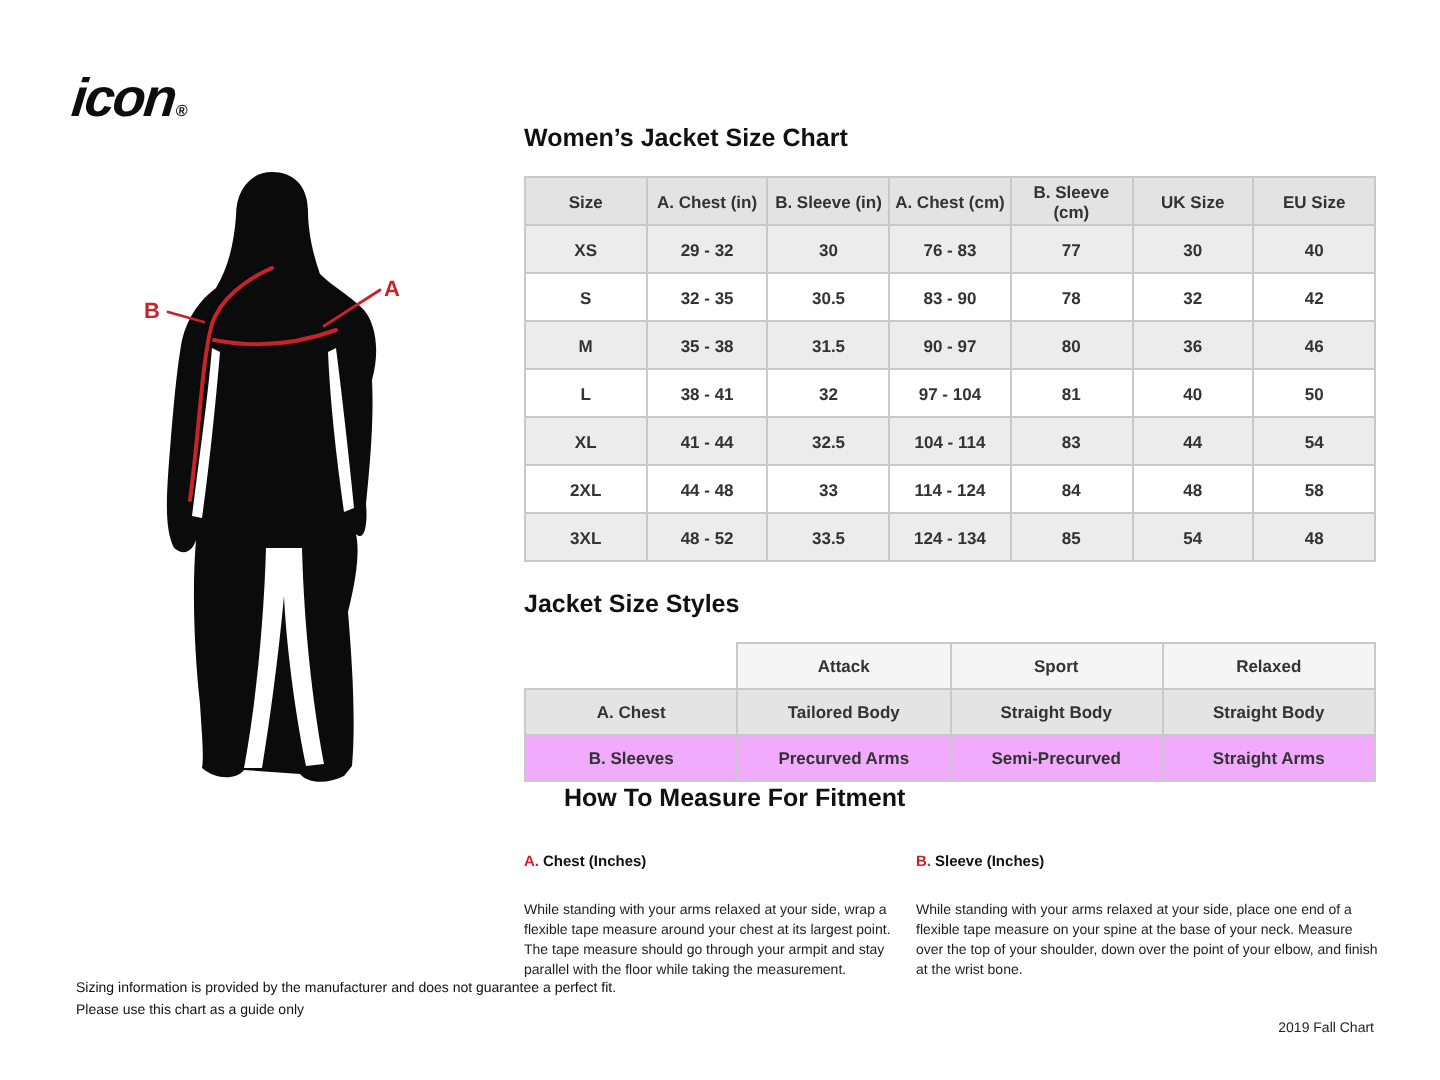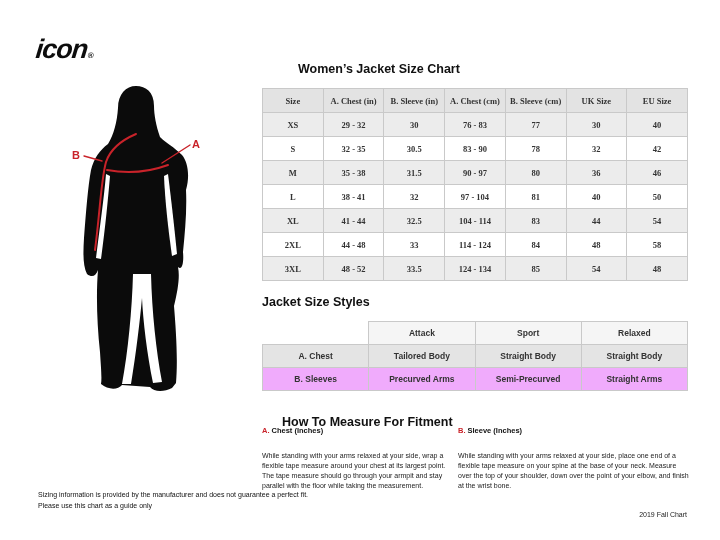--- a/index.html
+++ b/index.html
@@ -24,28 +24,28 @@
   .silhouette{fill:#0b0b0b;}
   .gap{fill:#ffffff;}
   .mline{fill:none;stroke:var(--accent-red,#c9232a);stroke-width:2;stroke-linecap:round;}
   .pline{fill:none;stroke:var(--accent-red,#c9232a);stroke-width:1.4;stroke-linecap:round;}
   .mlabel{fill:var(--accent-red,#c9232a);font-family:"Liberation Sans",sans-serif;
           font-size:11px;font-weight:bold;}
 
   
   .right-col{position:absolute;left:262px;top:0;width:426px;height:540px;}
   .section-title{position:absolute;left:0;font-size:12.5px;font-weight:bold;color:#111;}
-  #size-title{top:62px;margin-left:36px;}
+  #size-title{top:62px;}
   #styles-title{top:295px;}
-  #measure-title{top:415px;padding-left:20px;}
+  #measure-title{top:392px;padding-left:20px;}
 
   table{border-collapse:collapse;table-layout:fixed;width:426px;position:absolute;left:0;
         font-size:8.5px;font-weight:bold;color:#333;text-align:center;}
   th,td{border:1px solid var(--border,#c9c9c9);padding:0 2px;}
-  #size-table{top:88px;font-family:Liberation Serif, serif;}
+  #size-table{top:88px;}
   #size-table th{background:var(--table-header-bg,#e3e3e3);height:24px;}
   #size-table td{height:24px;background:#fff;}
   #size-table tbody tr:nth-child(odd) td{background:var(--row-stripe-bg,#ececec);}
   #styles-table{top:321px;}
   #styles-table th{background:var(--styles-header-bg,#f5f5f5);height:23px;}
   #styles-table td{height:23px;background:#f0abfc;}
   #styles-table tbody tr:nth-child(1) td{background:var(--styles-stripe-bg,#e4e4e4);margin-left:12px;}
   #styles-table th.blank{border:none;background:transparent;}
 
   .measure-col{position:absolute;top:426px;font-size:7px;line-height:1.45;color:#1c1c1c;}

